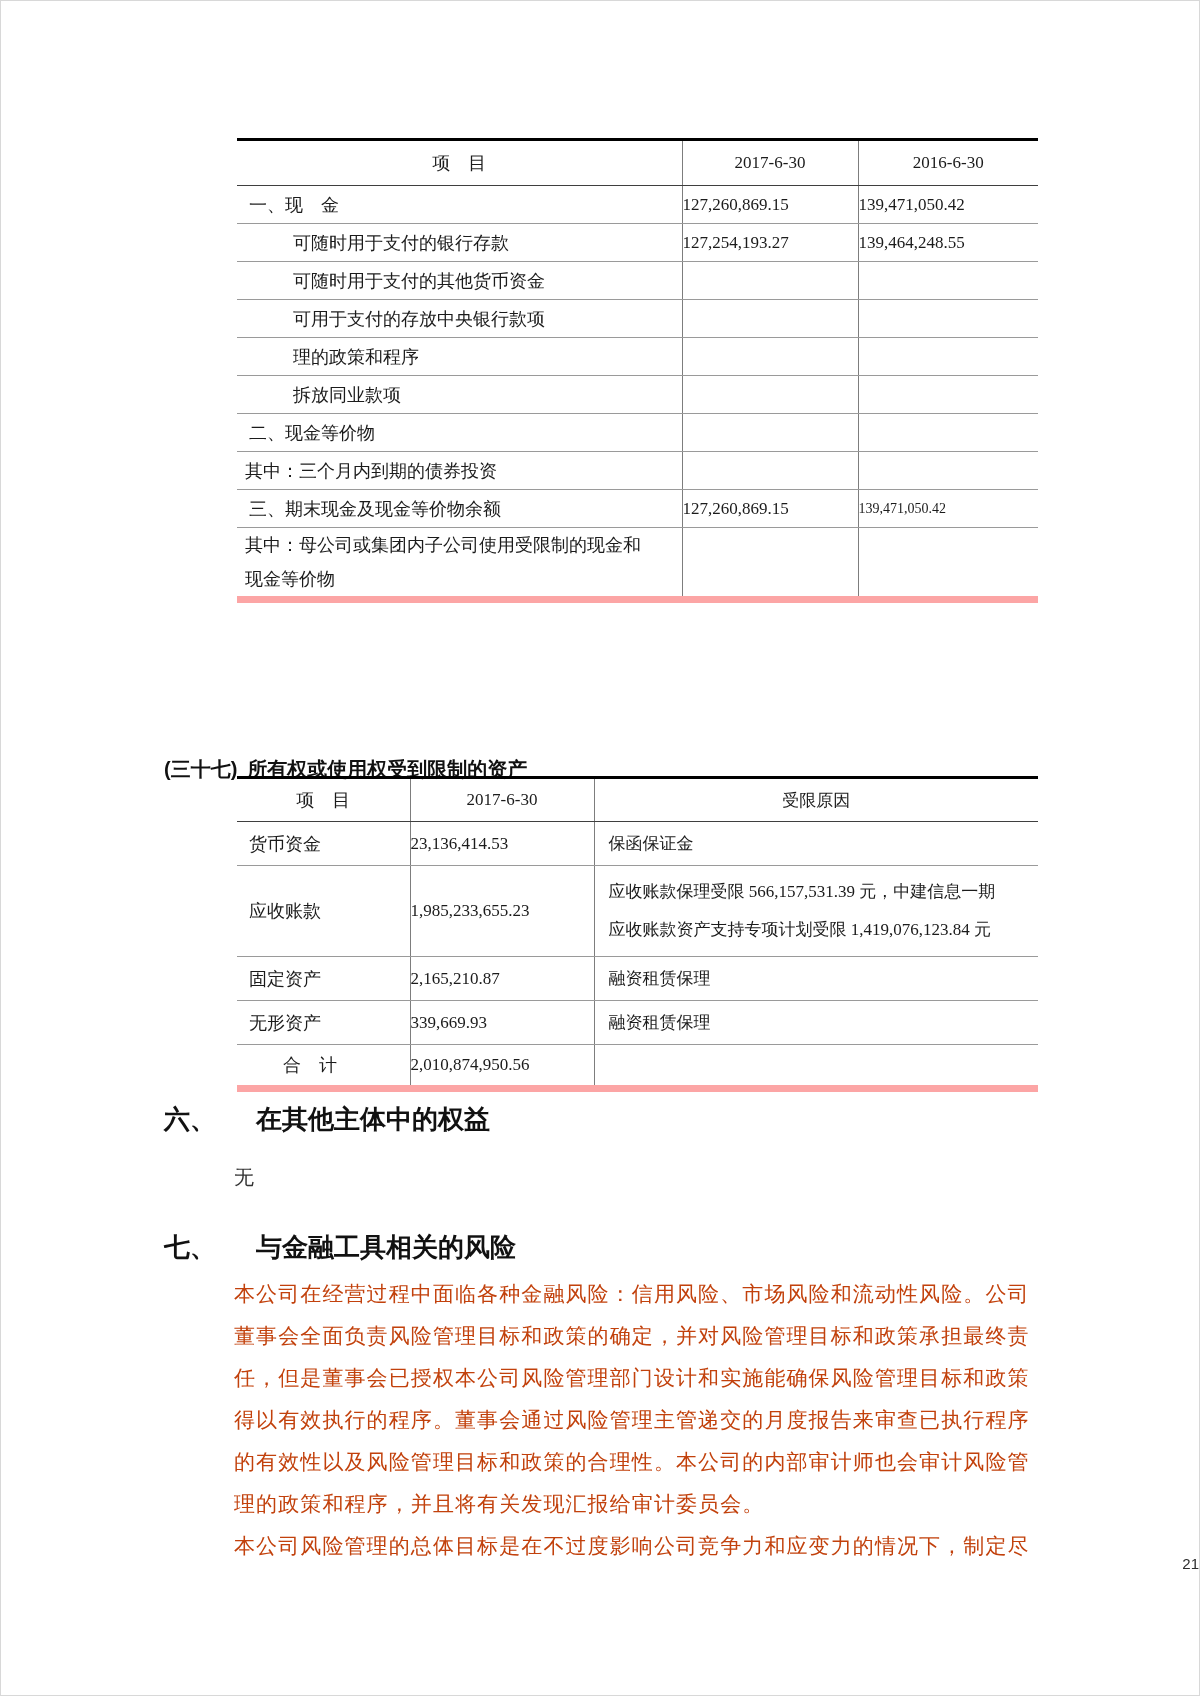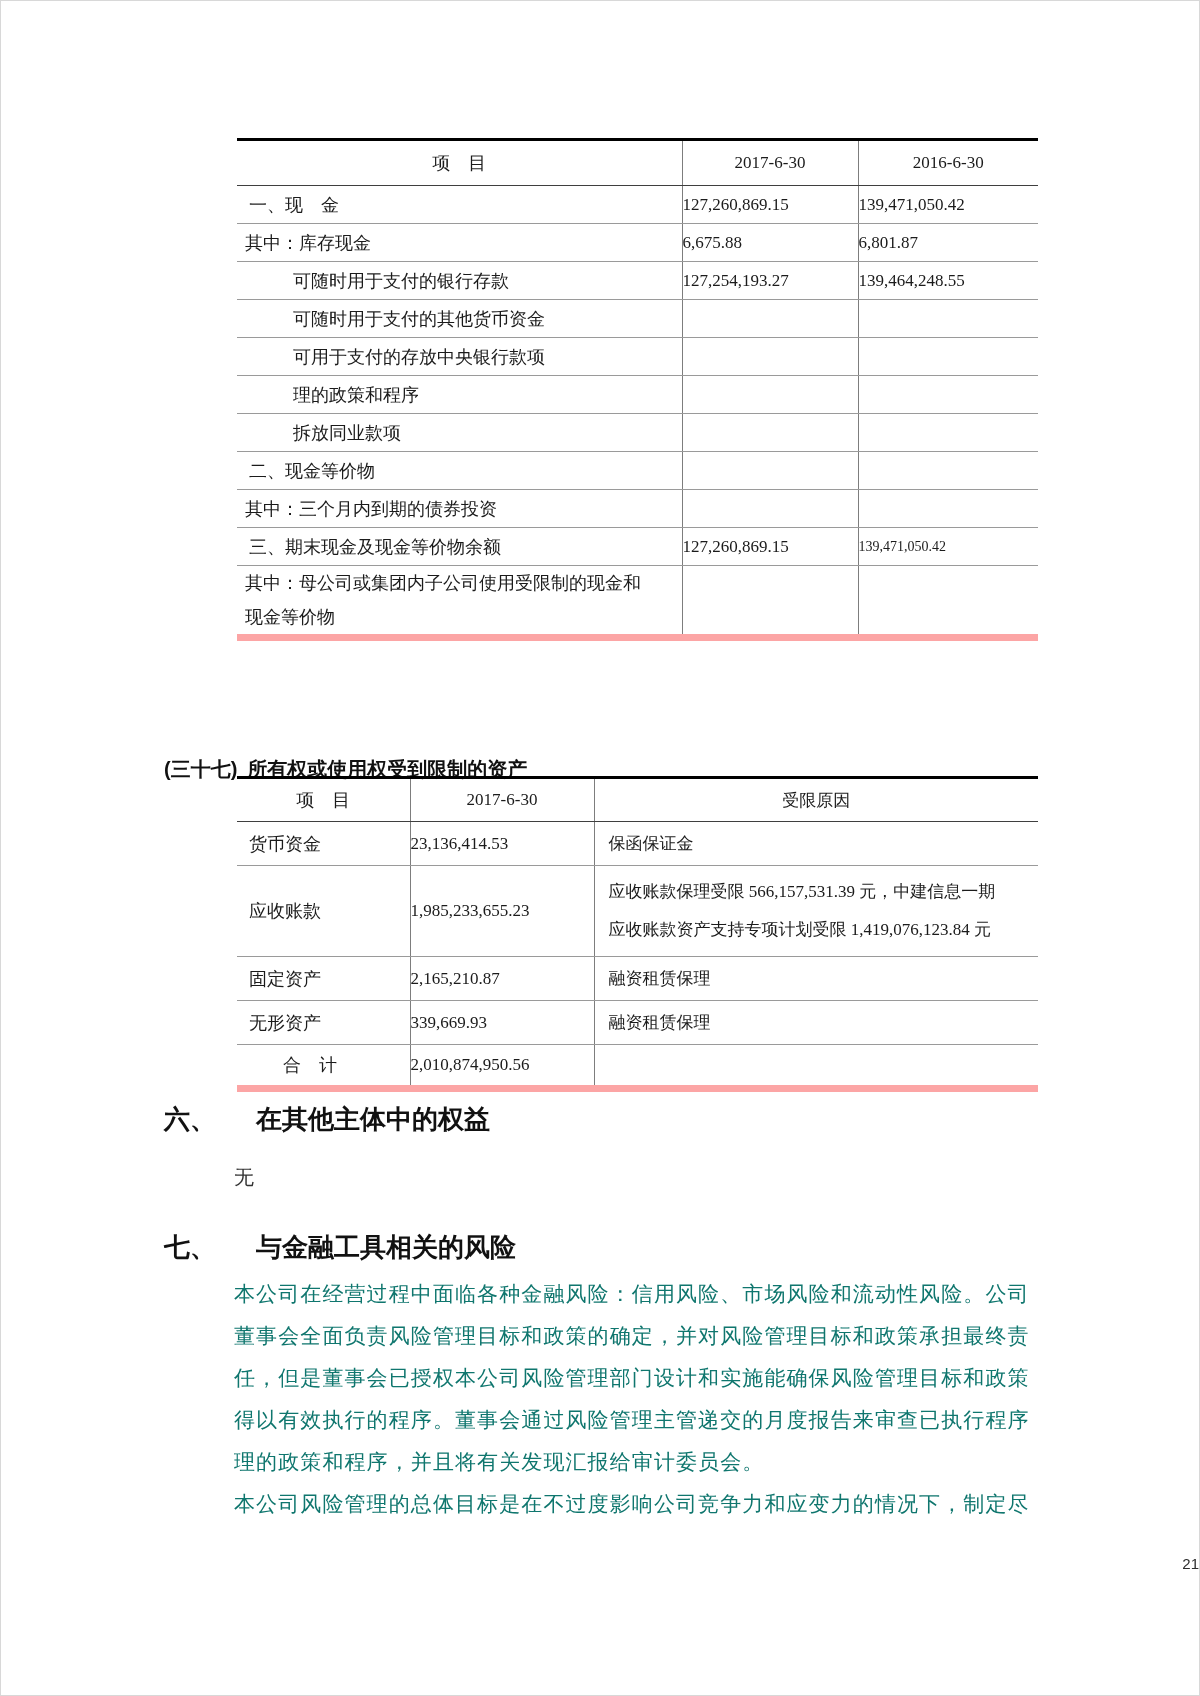--- a/index.html
+++ b/index.html
@@ -78,21 +78,21 @@
   .plain-body {
     position:absolute; left:233px; top:1158px;
     font-size:20px; line-height:36px; color:#333;
   }
 
   
   .para { position:absolute; left:233px; top:1272px; width:810px; }
   .body-line {
     height:42px; line-height:42px;
     font-size:21px; letter-spacing:1.1px;
-    white-space:nowrap; color:#0f766e;
+    white-space:nowrap; color:#c2410c;
   }
 
   .page-number {
     position:absolute; left:0; top:1552px; width:100%;
     text-align:right;
     font-family:"Liberation Sans","DejaVu Sans",sans-serif;
     font-size:15px; line-height:22px; color:#2e2e2e;
   }
 </style>
 </head>
@@ -113,25 +113,20 @@
         <th>2016-6-30</th>
       </tr>
     </thead>
     <tbody>
       <tr>
         <td class="item ind-a">一、现　金</td>
         <td class="num">127,260,869.15</td>
         <td class="num">139,471,050.42</td>
       </tr>
       <tr>
-        <td class="item ind-b">其中：库存现金</td>
-        <td class="num">6,675.88</td>
-        <td class="num">6,801.87</td>
-      </tr>
-      <tr>
         <td class="item ind-c">可随时用于支付的银行存款</td>
         <td class="num">127,254,193.27</td>
         <td class="num">139,464,248.55</td>
       </tr>
       <tr>
         <td class="item ind-c">可随时用于支付的其他货币资金</td>
         <td class="num"></td>
         <td class="num"></td>
       </tr>
       <tr>
@@ -234,19 +229,20 @@
   <div class="h-big h-seven">
     <span class="h-num">七、</span>
     <span>与金融工具相关的风险</span>
   </div>
 
   <div class="para">
     <div class="body-line">本公司在经营过程中面临各种金融风险：信用风险、市场风险和流动性风险。公司</div>
     <div class="body-line">董事会全面负责风险管理目标和政策的确定，并对风险管理目标和政策承担最终责</div>
     <div class="body-line">任，但是董事会已授权本公司风险管理部门设计和实施能确保风险管理目标和政策</div>
     <div class="body-line">得以有效执行的程序。董事会通过风险管理主管递交的月度报告来审查已执行程序</div>
+    <div class="body-line">的有效性以及风险管理目标和政策的合理性。本公司的内部审计师也会审计风险管</div>
     <div class="body-line">理的政策和程序，并且将有关发现汇报给审计委员会。</div>
     <div class="body-line">本公司风险管理的总体目标是在不过度影响公司竞争力和应变力的情况下，制定尽</div>
   </div>
 
   <div class="page-number">21</div>
 
 </div>
 
 </body></html>

